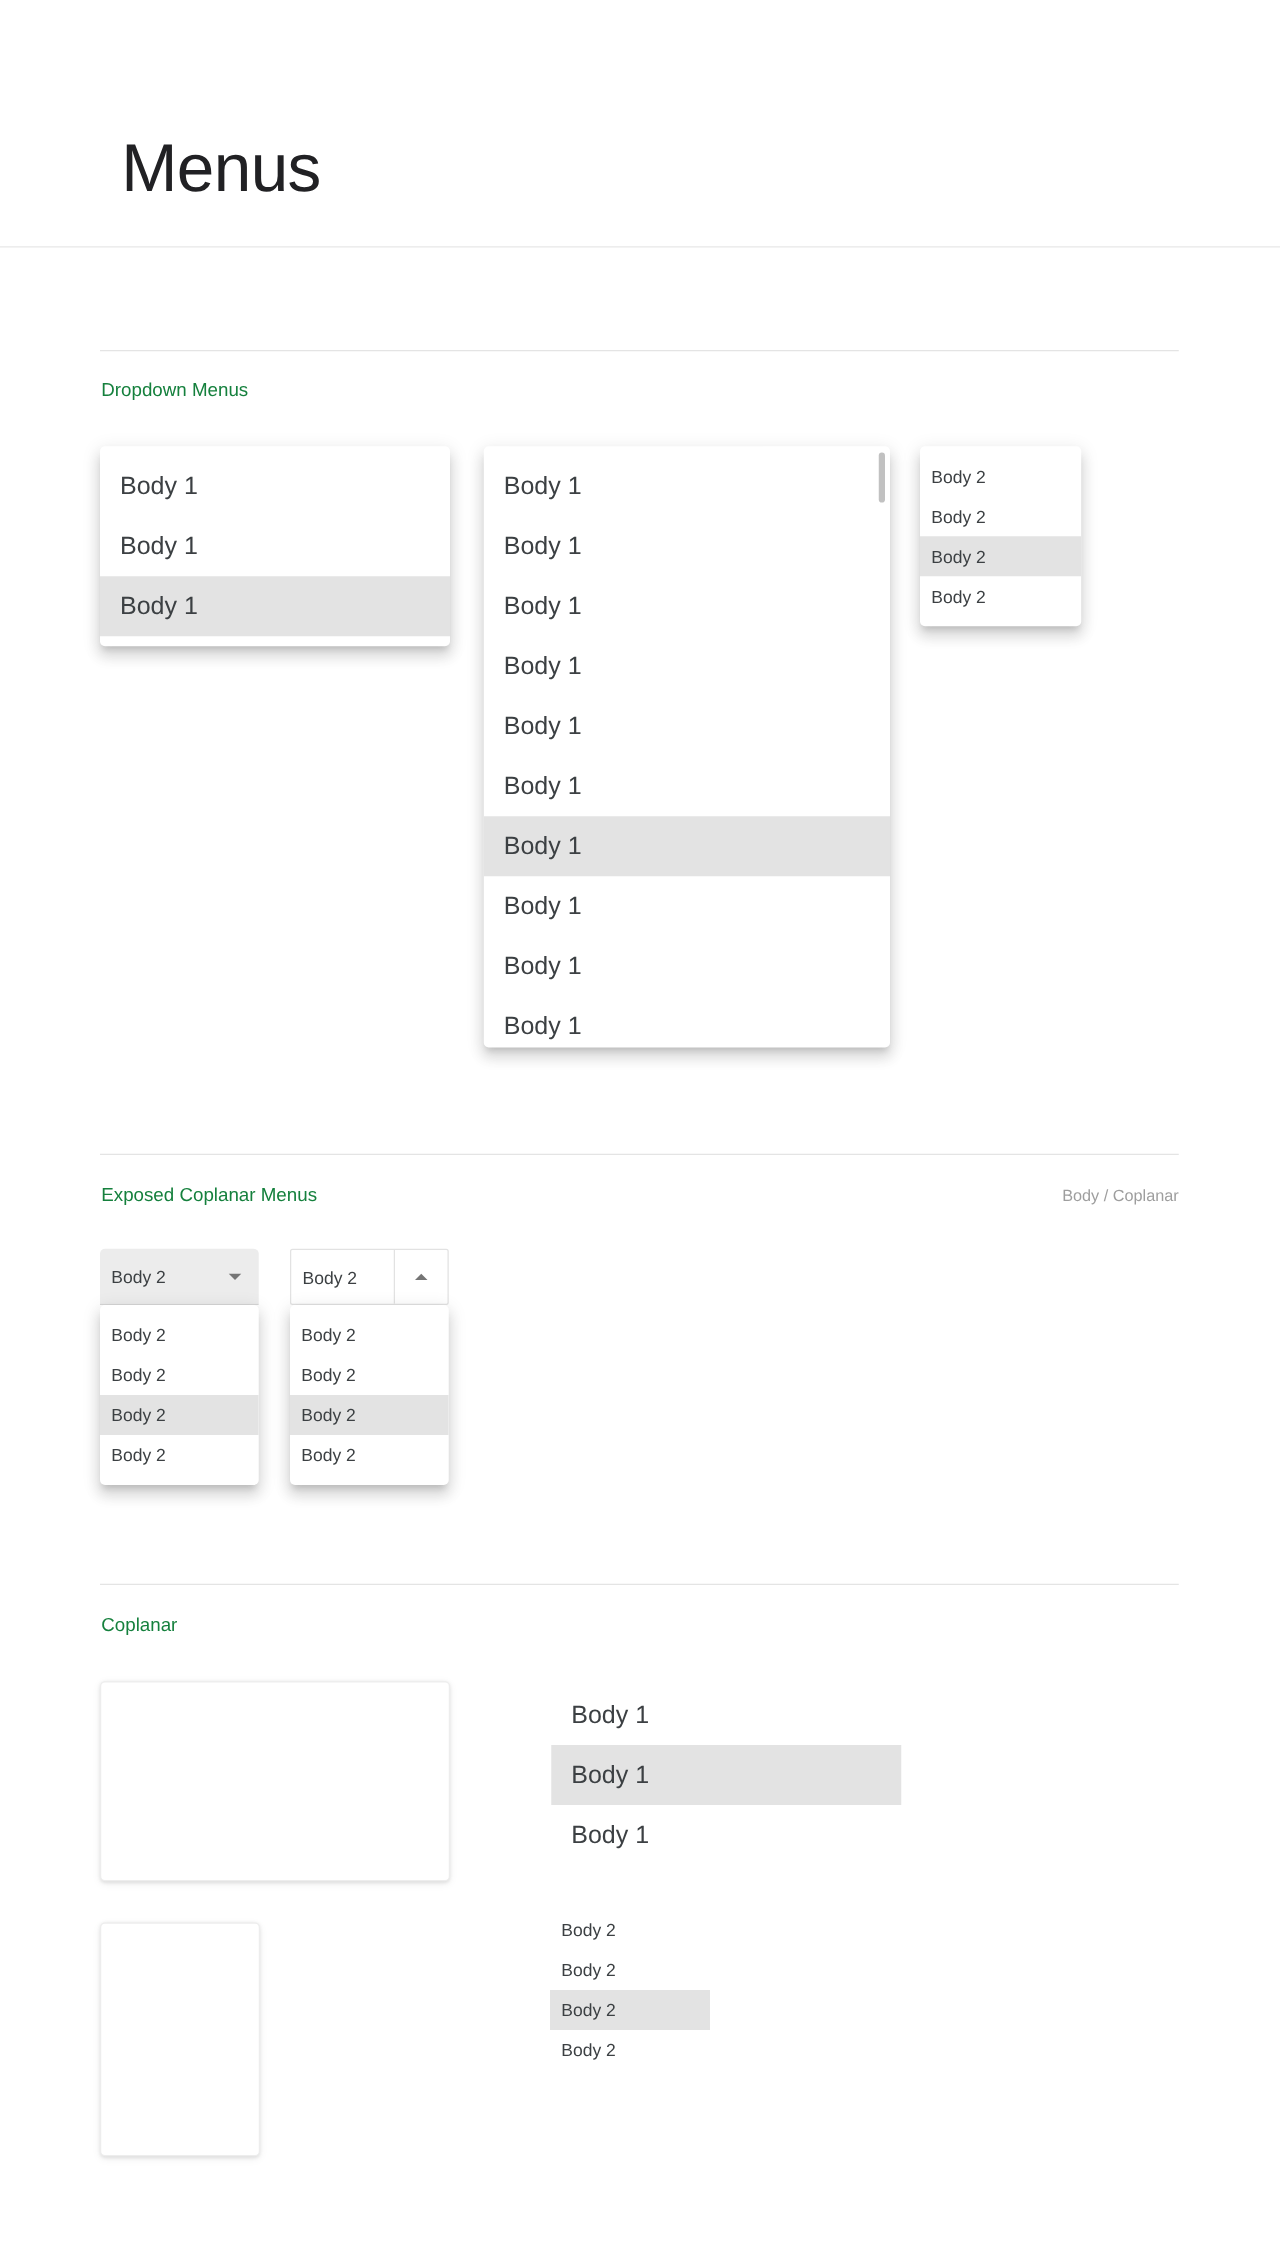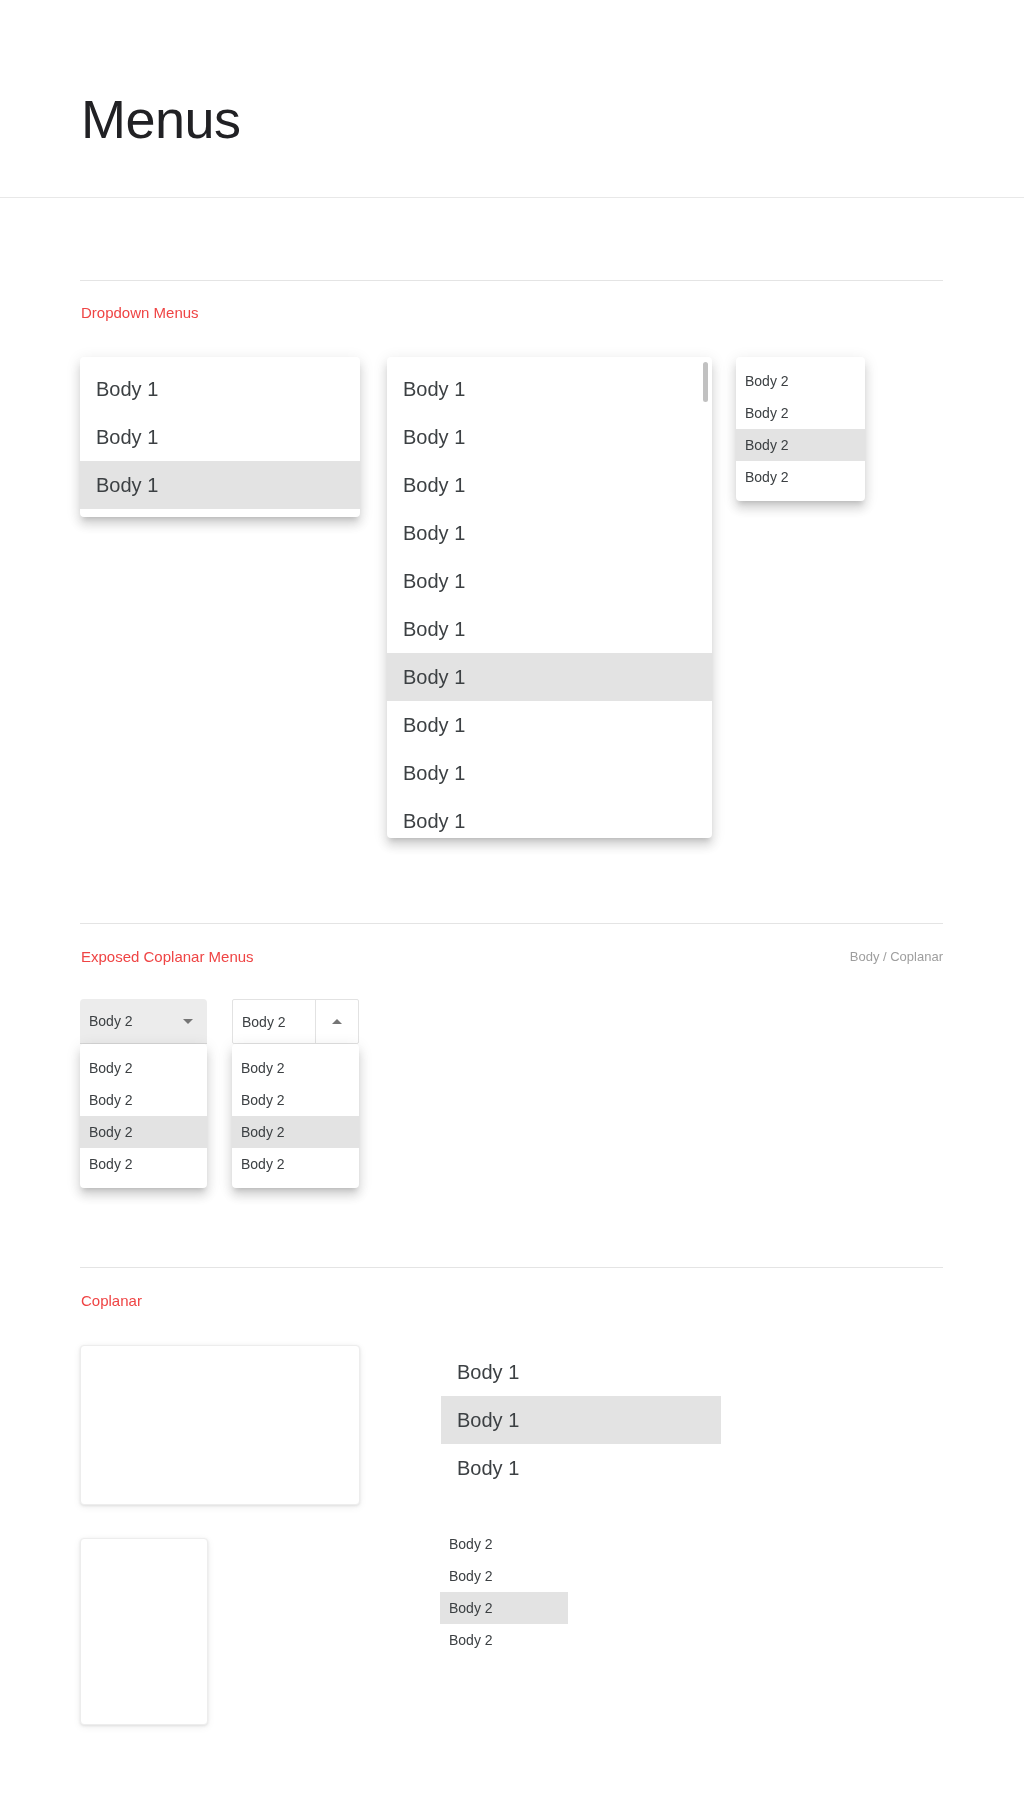--- a/index.html
+++ b/index.html
@@ -1,26 +1,26 @@
 <!DOCTYPE html>
 <html><head>
 <meta charset="utf-8">
 <style>
   html,body{margin:0;padding:0;background:#fff;}
   .page{position:relative;width:1024px;height:1800px;background:#fff;overflow:hidden;
         font-family:"Liberation Sans","DejaVu Sans",sans-serif;}
 
-  .page-title{position:absolute;left:81px;top:92px;margin:0;font-size:54px;font-weight:400;
+  .page-title{position:absolute;left:81px;top:92px;margin:16px;font-size:54px;font-weight:400;
               line-height:1;color:#212124;letter-spacing:-.5px;}
 
   .rule{position:absolute;left:80px;width:863px;height:1px;background:#e4e4e4;}
   .rule-top{left:0;width:1024px;background:#e8e8e8;}
 
   .section-heading{position:absolute;left:81px;height:18px;line-height:18px;
-                   font-size:15px;color:#ef4444;}
+                   font-size:15px;color:#15803d;}
   .section-link{position:absolute;right:81px;height:16px;line-height:16px;
                 font-size:13px;color:#9e9e9e;cursor:pointer;}
 
   .menu-surface{position:absolute;box-sizing:border-box;background:#fff;border-radius:4px;
                 padding:8px 0;overflow:hidden;
                 box-shadow:0 5px 5px -3px rgba(0,0,0,.14),0 8px 10px 1px rgba(0,0,0,.10),
                            0 3px 14px 2px rgba(0,0,0,.08);}
   .surface-plain{position:absolute;box-sizing:border-box;background:#fff;border-radius:4px;
                  border:1px solid #ededed;
                  box-shadow:0 1px 3px rgba(0,0,0,.10),0 2px 8px rgba(0,0,0,.06);}

